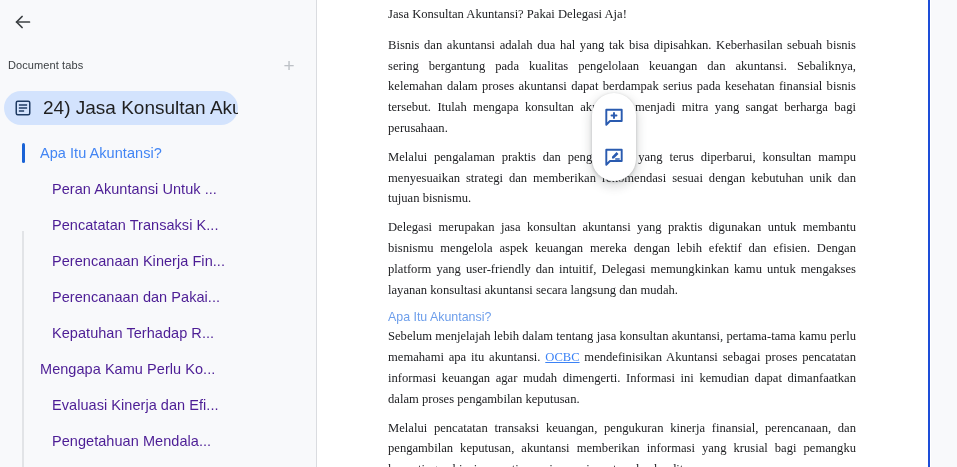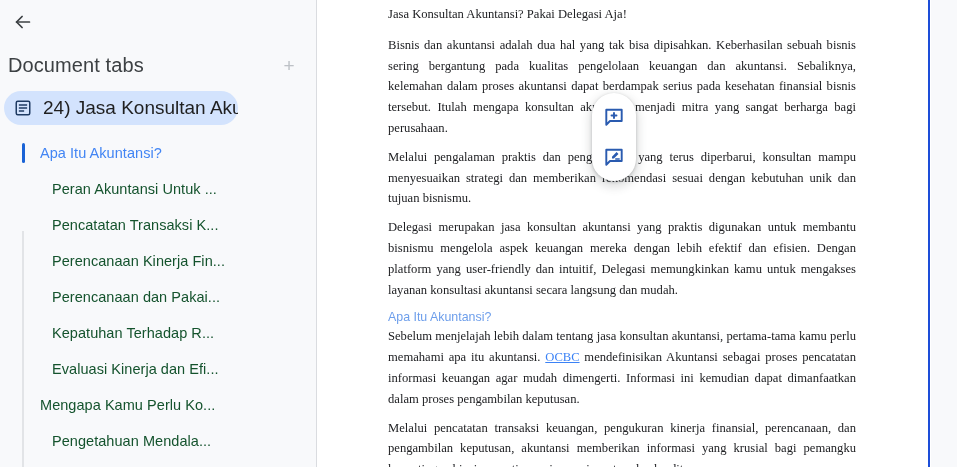--- a/index.html
+++ b/index.html
@@ -51,21 +51,21 @@
 
   #tabs-header {
     height: 42px;
     display: flex;
     align-items: center;
     padding-left: 8px;
     padding-right: 14px;
   }
 
   #tabs-header .title {
-    font-size: 20px;
+    font-size: 11px;
     color: #3c4043;
     letter-spacing: .1px;
     flex: 1;
   }
 
   .add-btn {
     width: 26px;
     height: 26px;
     display: flex;
     align-items: center;
@@ -120,21 +120,21 @@
   .tree-item {
     position: relative;
     height: 36px;
     display: flex;
     align-items: center;
     cursor: pointer;
   }
 
   .tree-item .tree-label {
     font-size: 14.5px;
-    color: #14532d;
+    color: #4c1d95;
     white-space: nowrap;
     overflow: hidden;
     letter-spacing: .05px;
   }
 
   .tree-item.level1 .tree-label { padding-left: 40px; }
   .tree-item.level2 .tree-label { padding-left: 52px; }
 
   .tree-item.selected .tree-label { color: #4285f4; }
 
@@ -291,26 +291,26 @@
         </div>
 
         <div class="tree-item level2">
           <span class="tree-label">Perencanaan dan Pakai...</span>
         </div>
 
         <div class="tree-item level2">
           <span class="tree-label">Kepatuhan Terhadap R...</span>
         </div>
 
-        <div class="tree-item level2">
-          <span class="tree-label">Evaluasi Kinerja dan Efi...</span>
-        </div>
-
         <div class="tree-item level1">
           <span class="tree-label">Mengapa Kamu Perlu Ko...</span>
+        </div>
+
+        <div class="tree-item level2">
+          <span class="tree-label">Evaluasi Kinerja dan Efi...</span>
         </div>
 
         <div class="tree-item level2">
           <span class="tree-label">Pengetahuan Mendala...</span>
         </div>
 
       </div>
     </div>
   </aside>
 

